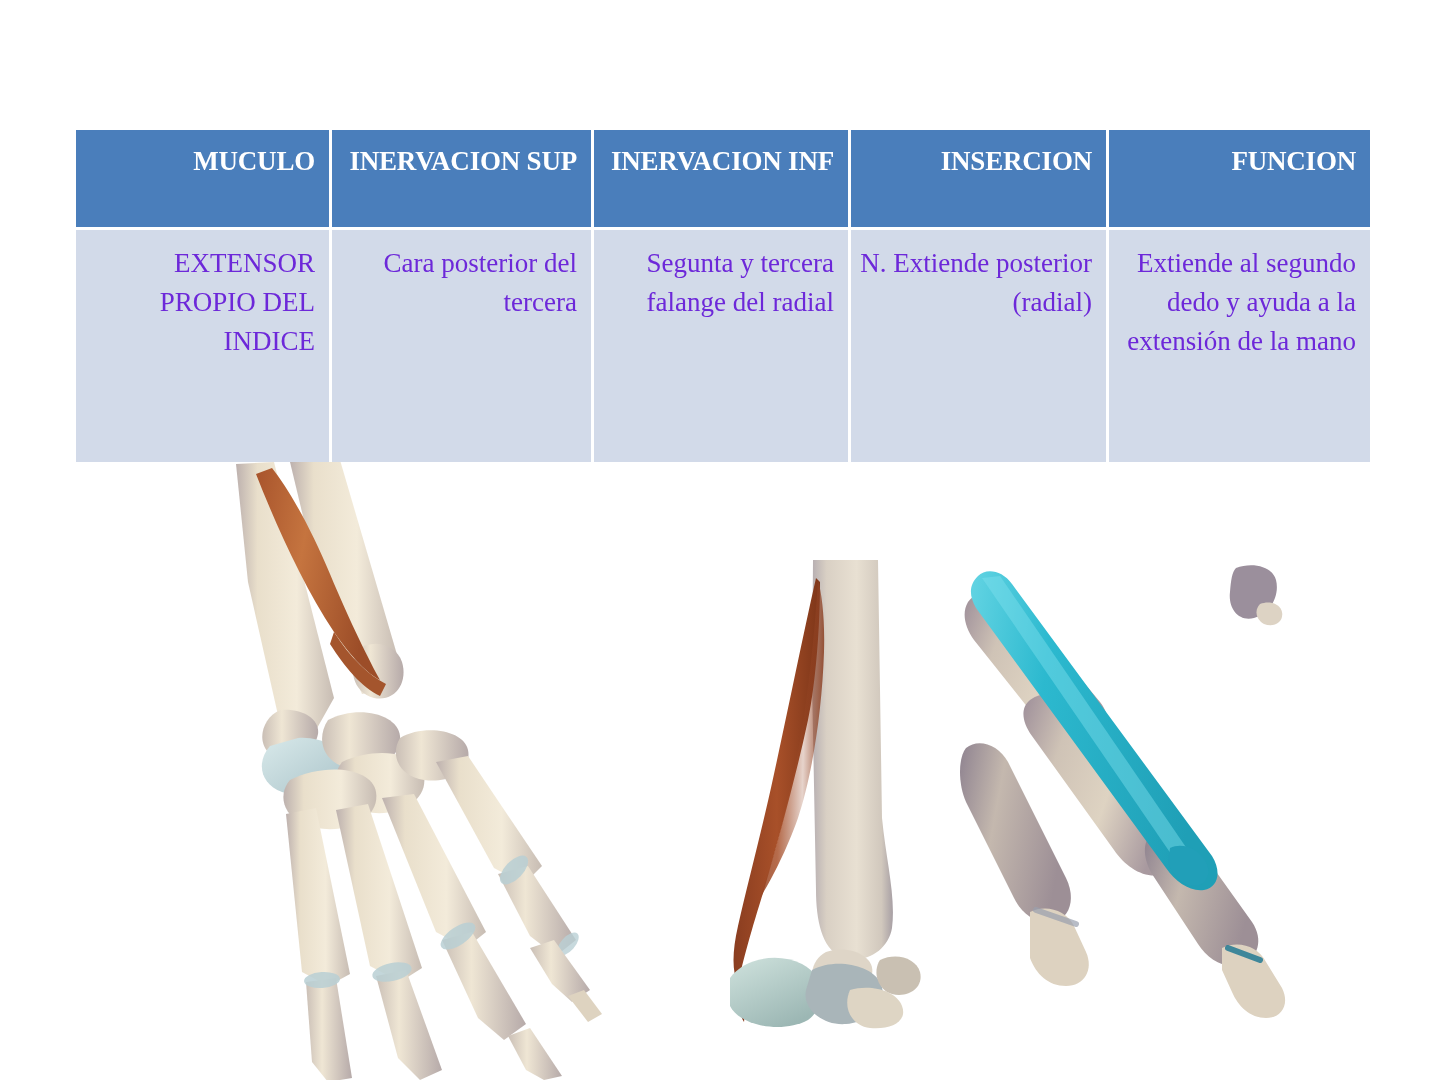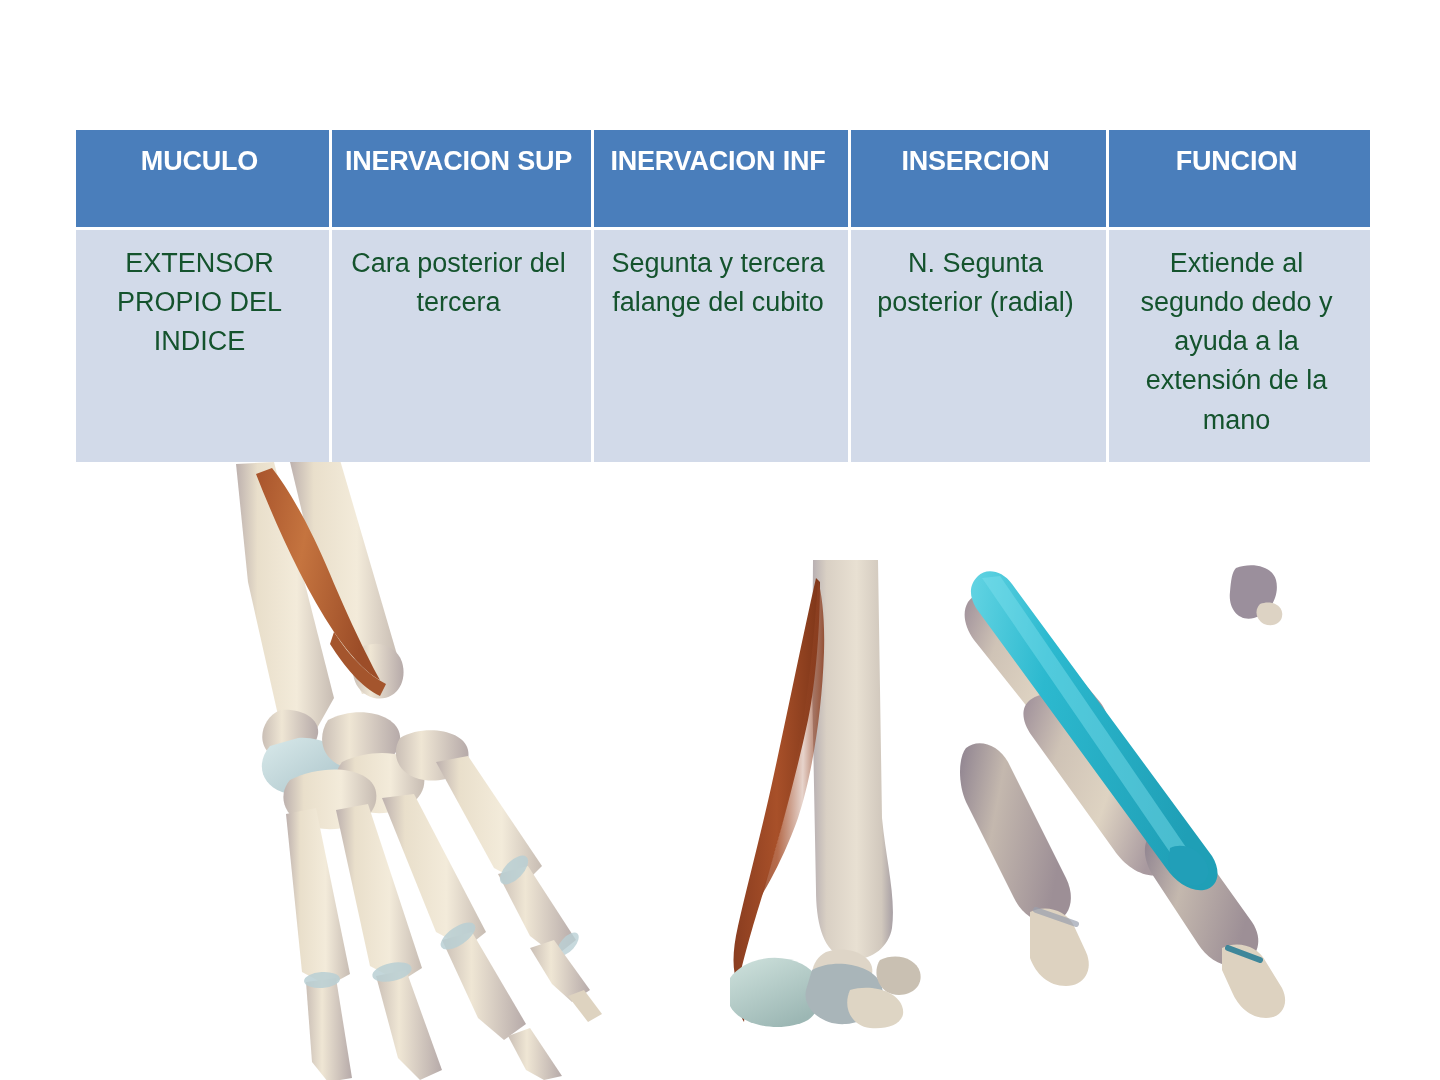--- a/index.html
+++ b/index.html
@@ -26,41 +26,42 @@
     left: 76px;
     top: 130px;
     width: 1294px;
     border-collapse: separate;
     border-spacing: 0;
     table-layout: fixed;
   }
   #anatomy-table th,
   #anatomy-table td {
     vertical-align: top;
-    text-align: center;
+    text-align: right;
     padding: 14px 14px 10px 8px;
     border-right: 3px solid #ffffff;
     border-bottom: 3px solid #ffffff;
+    font-family: Liberation Serif, serif;
   }
   #anatomy-table th:last-child,
   #anatomy-table td:last-child { border-right: none; margin-top: 24px; }
   #anatomy-table tr:last-child td { border-bottom: none; }
 
   #anatomy-table thead th {
     background: #4a7ebb;
     color: #ffffff;
     font-weight: bold;
     font-size: 27px;
     line-height: 1.32;
     height: 100px;
     letter-spacing: -0.2px;
   }
   #anatomy-table tbody td {
     background: #d2dae9;
-    color: #14532d;
+    color: #6d28d9;
     font-weight: normal;
     font-size: 27px;
     line-height: 1.45;
     height: 232px;
   }
   .col-1 { width: 256px; }
   .col-2 { width: 262px; }
   .col-3 { width: 257px; }
   .col-4 { width: 258px; }
   .col-5 { width: 261px; }
@@ -95,22 +96,22 @@
         <th>INERVACION SUP</th>
         <th>INERVACION INF</th>
         <th>INSERCION</th>
         <th>FUNCION</th>
       </tr>
     </thead>
     <tbody>
       <tr>
         <td>EXTENSOR PROPIO DEL INDICE</td>
         <td>Cara posterior del tercera</td>
-        <td>Segunta y tercera falange del cubito</td>
-        <td>N. Segunta posterior (radial)</td>
+        <td>Segunta y tercera falange del radial</td>
+        <td>N. Extiende posterior (radial)</td>
         <td>Extiende al segundo dedo y ayuda a la extensión de la mano</td>
       </tr>
     </tbody>
   </table>
 
   <div class="figure" id="figure-hand-skeleton">
     <svg viewBox="0 0 400 618" xmlns="http://www.w3.org/2000/svg">
       <defs>
         <linearGradient id="boneA" x1="0" y1="0" x2="1" y2="0">
           <stop offset="0" stop-color="#bdb1ae"></stop>

